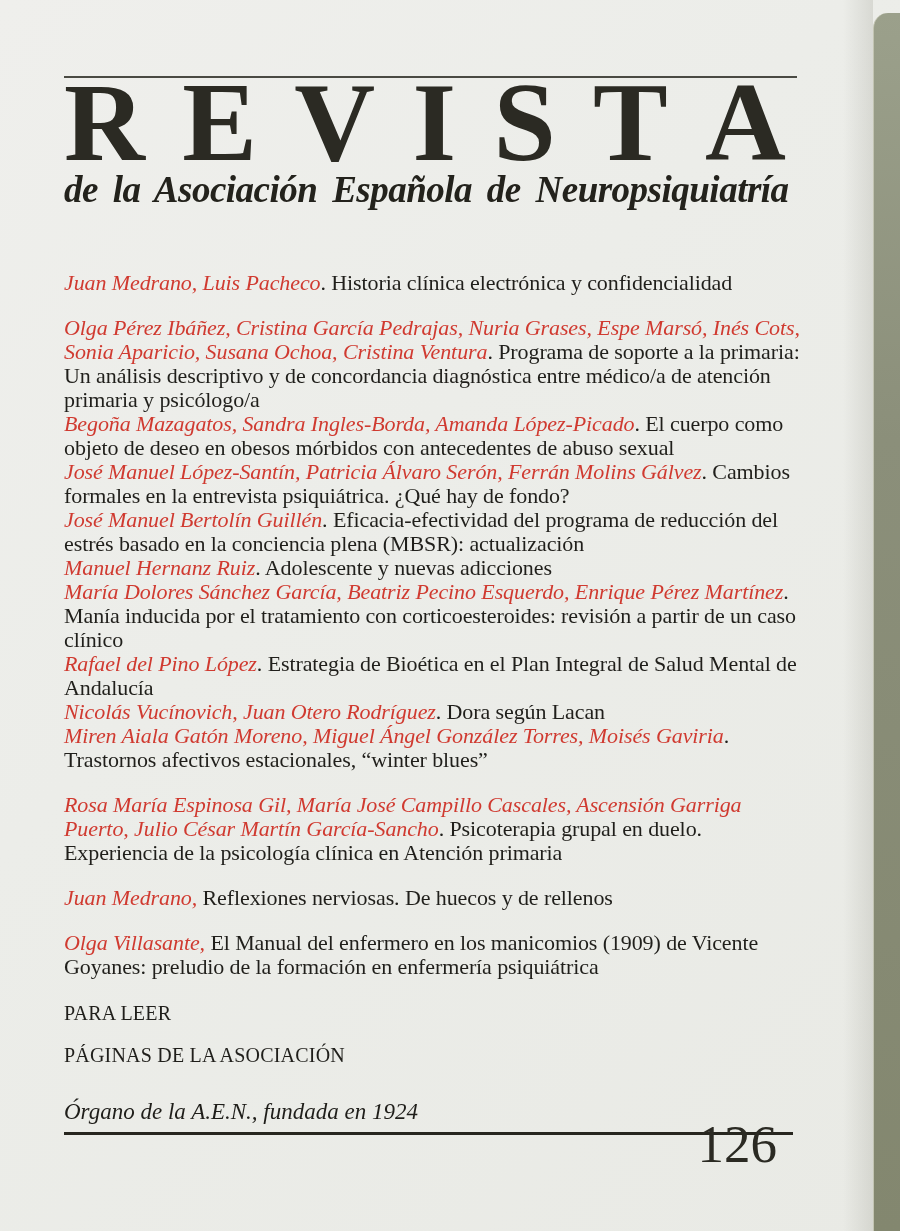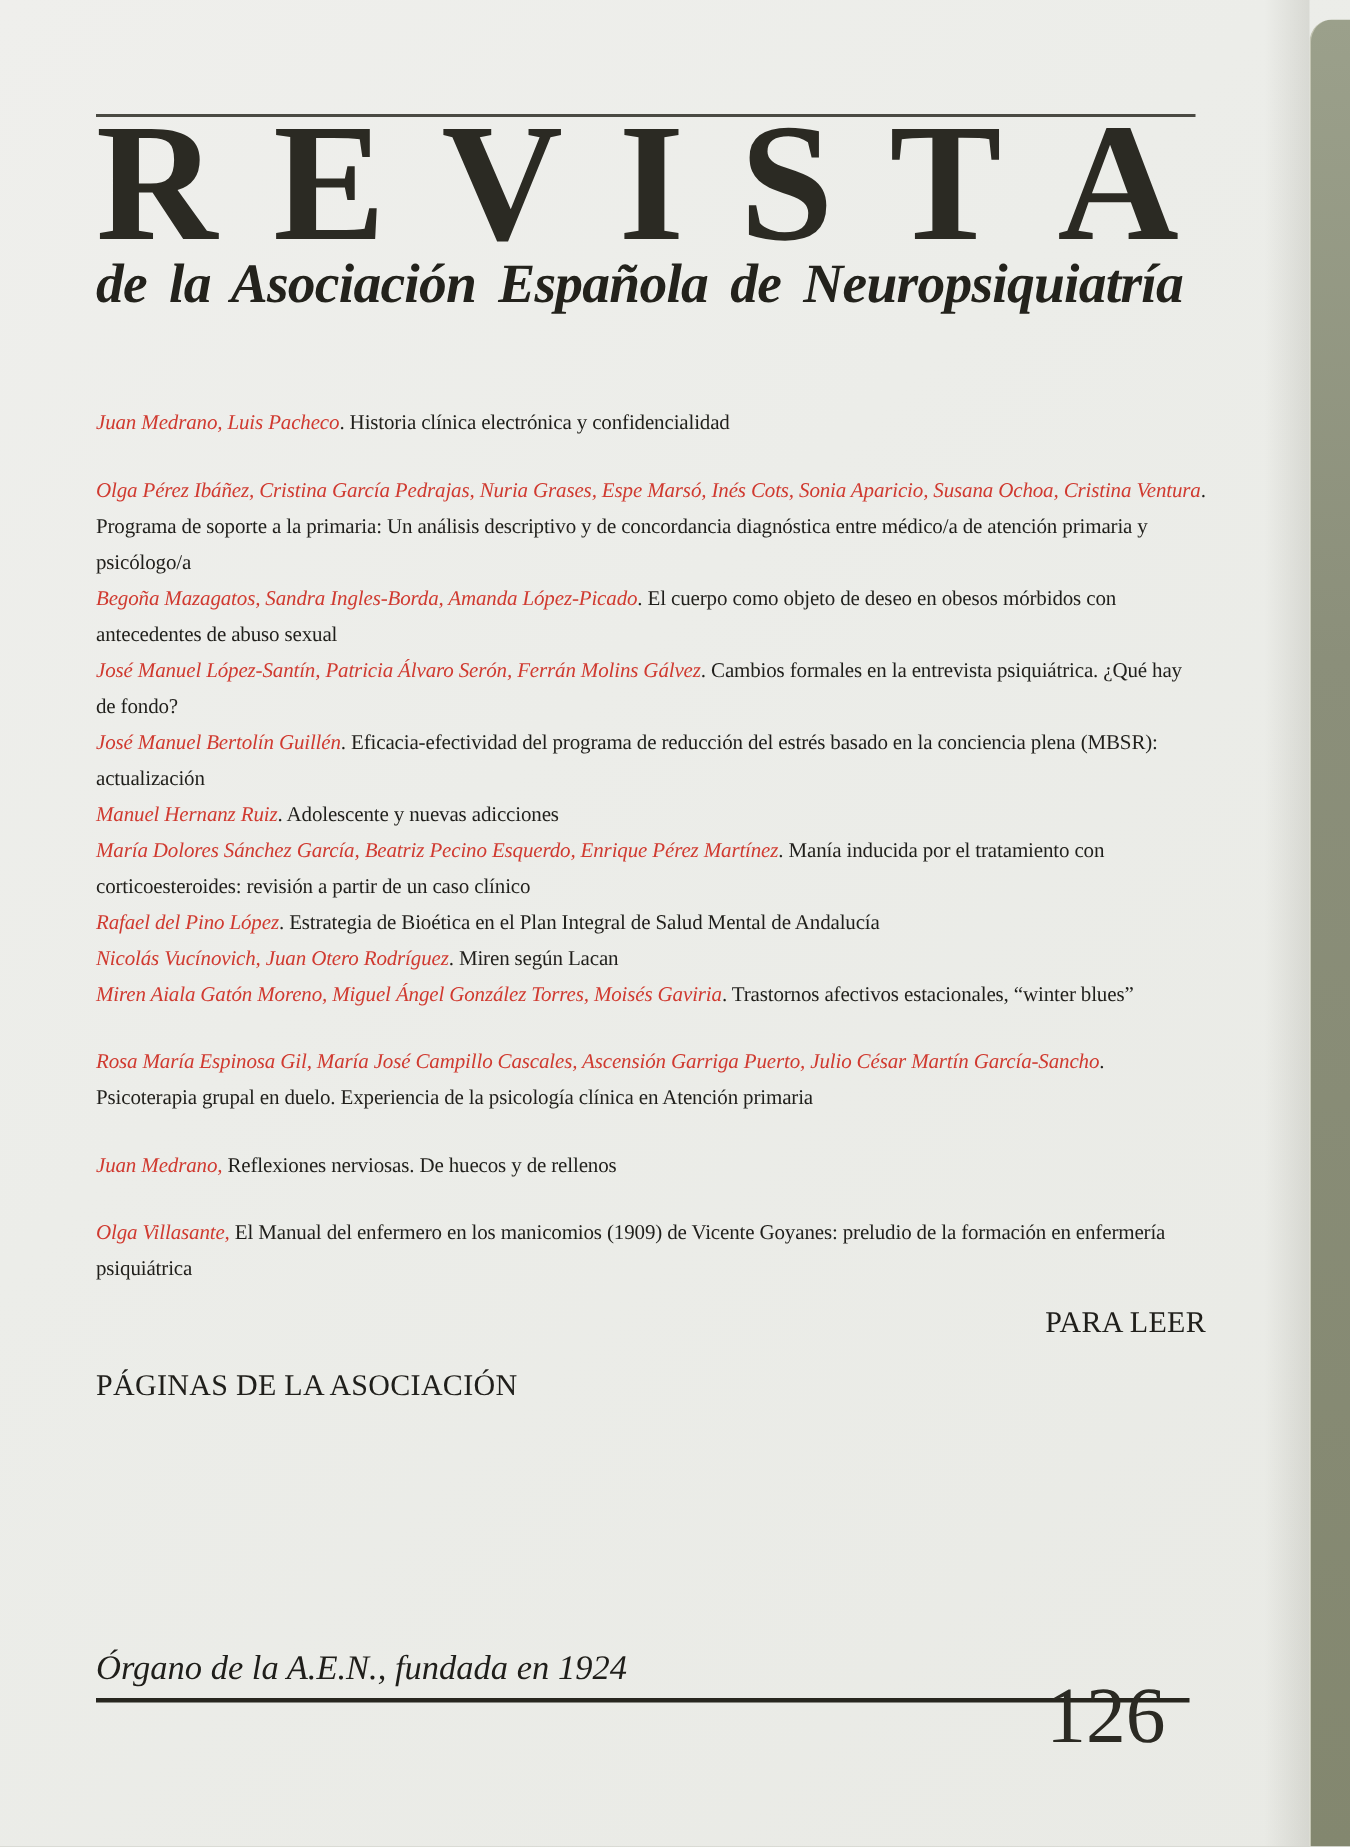--- a/index.html
+++ b/index.html
@@ -25,27 +25,27 @@
   .masthead{
     margin:-12px 0 0 0;height:100px;width:722px;
     display:flex;justify-content:space-between;
     font-size:112px;line-height:1;font-weight:700;color:#2b2a23;
   }
   .subtitle{
     margin-top:2px;white-space:nowrap;
     font-size:37px;font-weight:700;font-style:italic;
     word-spacing:6px;letter-spacing:-0.5px;color:#23221c;
   }
-  .toc{margin-top:60px;font-size:14px;line-height:24px;width:740px;letter-spacing:-0.1px;}
+  .toc{margin-top:60px;font-size:22px;line-height:24px;width:740px;letter-spacing:-0.1px;}
   .toc p{margin:0;}
   .toc p.gap{margin-top:21px;}
   .authors{color:var(--author-red,#d03a30);font-style:italic;}
   .delim,.entry-title{color:var(--text-black,#201f1b);}
   .section-heading{font-size:20px;line-height:24px;letter-spacing:0.2px;}
-  .sh-1{margin-top:11px;text-align:right;}
+  .sh-1{margin-top:22px;}
   .sh-2{margin-top:18px;}
   .footer{position:absolute;left:64px;top:1098px;width:729px;}
   .organ{font-size:23px;line-height:28px;font-weight:400;font-style:italic;color:#1f1e1a;}
   .issue-info{font-size:23px;line-height:28px;font-style:italic;margin-top:3px;color:#26251f;}
   .footer-rule{margin-top:6px;height:3px;background:#27261f;}
   .issue-number{
     position:absolute;right:16px;top:20px;
     font-size:53px;line-height:1;color:#2b2a23;
   }
 </style>
@@ -79,21 +79,21 @@
   <p class="entry"><span class="authors">José Manuel López-Santín, Patricia Álvaro Serón, Ferrán Molins Gálvez</span><span class="delim">. </span><span class="entry-title">Cambios formales en la entrevista psiquiátrica. ¿Qué hay de fondo?</span></p>
 
   <p class="entry"><span class="authors">José Manuel Bertolín Guillén</span><span class="delim">. </span><span class="entry-title">Eficacia-efectividad del programa de reducción del estrés basado en la conciencia plena (MBSR): actualización</span></p>
 
   <p class="entry"><span class="authors">Manuel Hernanz Ruiz</span><span class="delim">. </span><span class="entry-title">Adolescente y nuevas adicciones</span></p>
 
   <p class="entry"><span class="authors">María Dolores Sánchez García, Beatriz Pecino Esquerdo, Enrique Pérez Martínez</span><span class="delim">. </span><span class="entry-title">Manía inducida por el tratamiento con corticoesteroides: revisión a partir de un caso clínico</span></p>
 
   <p class="entry"><span class="authors">Rafael del Pino López</span><span class="delim">. </span><span class="entry-title">Estrategia de Bioética en el Plan Integral de Salud Mental de Andalucía</span></p>
 
-  <p class="entry"><span class="authors">Nicolás Vucínovich, Juan Otero Rodríguez</span><span class="delim">. </span><span class="entry-title">Miren según Lacan</span></p>
+  <p class="entry"><span class="authors">Nicolás Vucínovich, Juan Otero Rodríguez</span><span class="delim">. </span><span class="entry-title">Dora según Lacan</span></p>
 
   <p class="entry"><span class="authors">Miren Aiala Gatón Moreno, Miguel Ángel González Torres, Moisés Gaviria</span><span class="delim">. </span><span class="entry-title">Trastornos afectivos estacionales, “winter blues”</span></p>
 
   <p class="entry gap"><span class="authors">Rosa María Espinosa Gil, María José Campillo Cascales, Ascensión Garriga Puerto, Julio César Martín García-Sancho</span><span class="delim">. </span><span class="entry-title">Psicoterapia grupal en duelo. Experiencia de la psicología clínica en Atención primaria</span></p>
 
   <p class="entry gap"><span class="authors">Juan Medrano,</span><span class="delim"> </span><span class="entry-title">Reflexiones nerviosas. De huecos y de rellenos</span></p>
 
   <p class="entry gap"><span class="authors">Olga Villasante,</span><span class="delim"> </span><span class="entry-title">El Manual del enfermero en los manicomios (1909) de Vicente Goyanes: preludio de la formación en enfermería psiquiátrica</span></p>
 </div>
 

